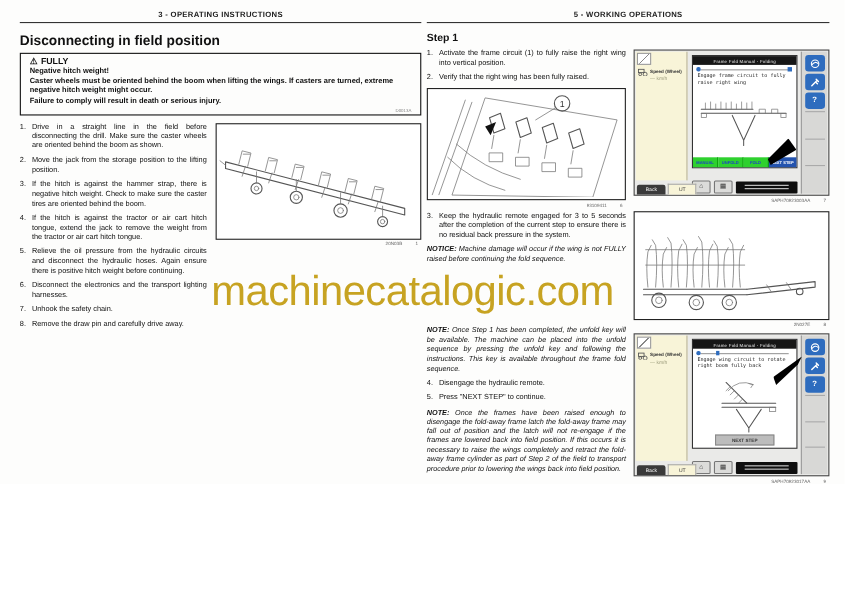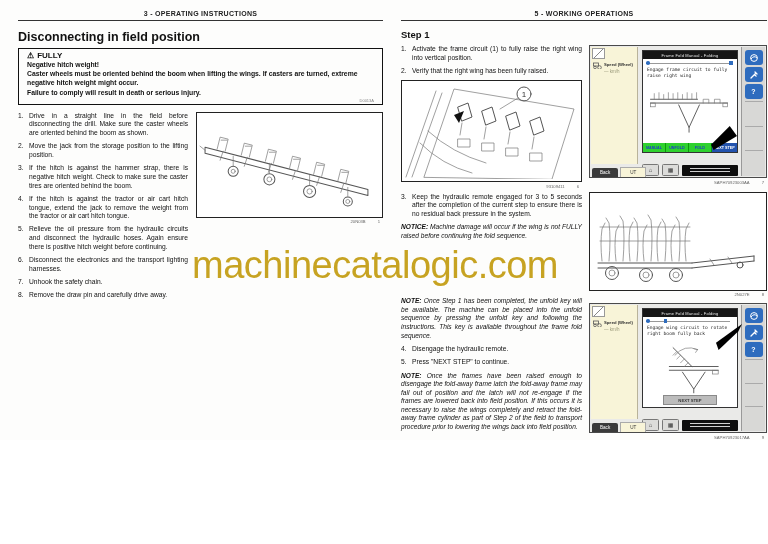--- a/index.html
+++ b/index.html
@@ -1,20 +1,20 @@
 <!DOCTYPE html>
 <html><head>
 <meta charset="utf-8">
 <style>
   html,body{margin:0;padding:0;background:#fff;}
   #canvas{position:relative;width:768px;height:440px;background:#fdfdfc;overflow:hidden;
           font-family:"Liberation Sans",sans-serif;color:#111;}
   .page{position:absolute;top:10px;height:524px;}
   #pageL{left:18px;width:365px;}
-  #pageR{left:401px;width:366px;}
+  #pageR{left:388px;width:366px;}
   .ph{font-size:7px;font-weight:bold;text-align:center;letter-spacing:.3px;color:#222;}
   .prule{border-top:1px solid #333;margin-top:3px;}
   .pfoot{position:absolute;left:0;right:0;bottom:4px;}
   .pfoot .num{font-size:7px;text-align:center;margin-top:2px;color:#222;}
 
   
   .title{font-size:12.5px;font-weight:bold;margin:9px 0 4px;}
   .dangerbox{border:1.5px solid #111;padding:2px 8px 1px;}
   .dhead{display:flex;align-items:center;gap:3px;font-weight:bold;font-size:8px;}
   .dicon{font-size:8px;line-height:1;}

